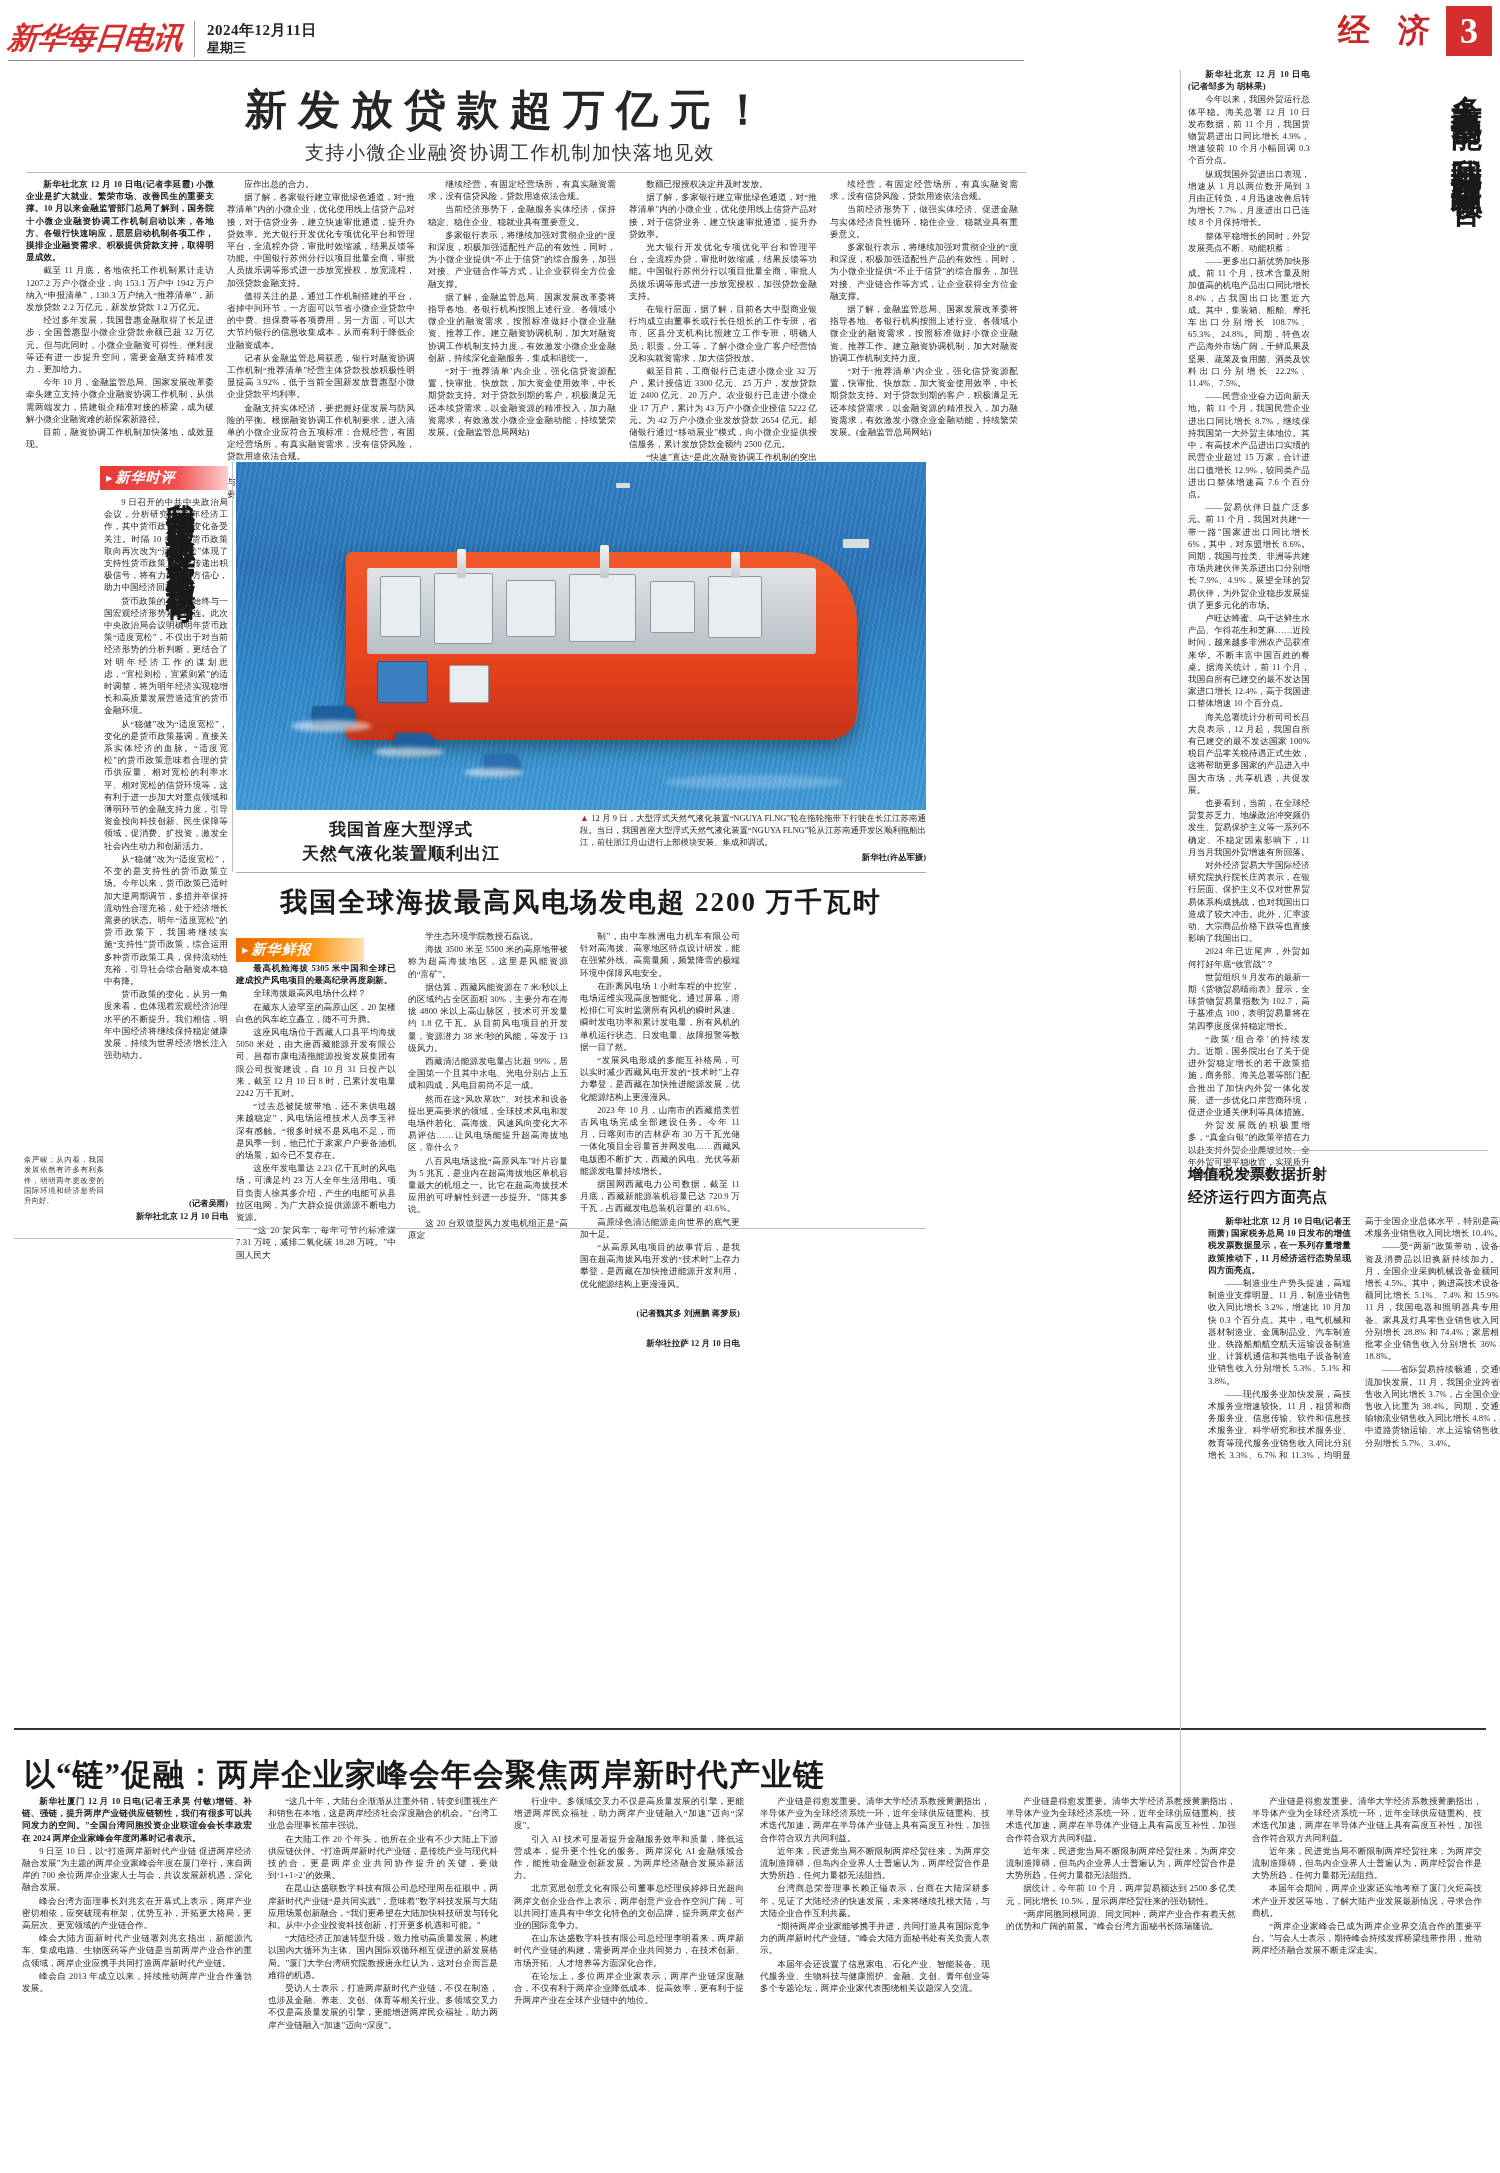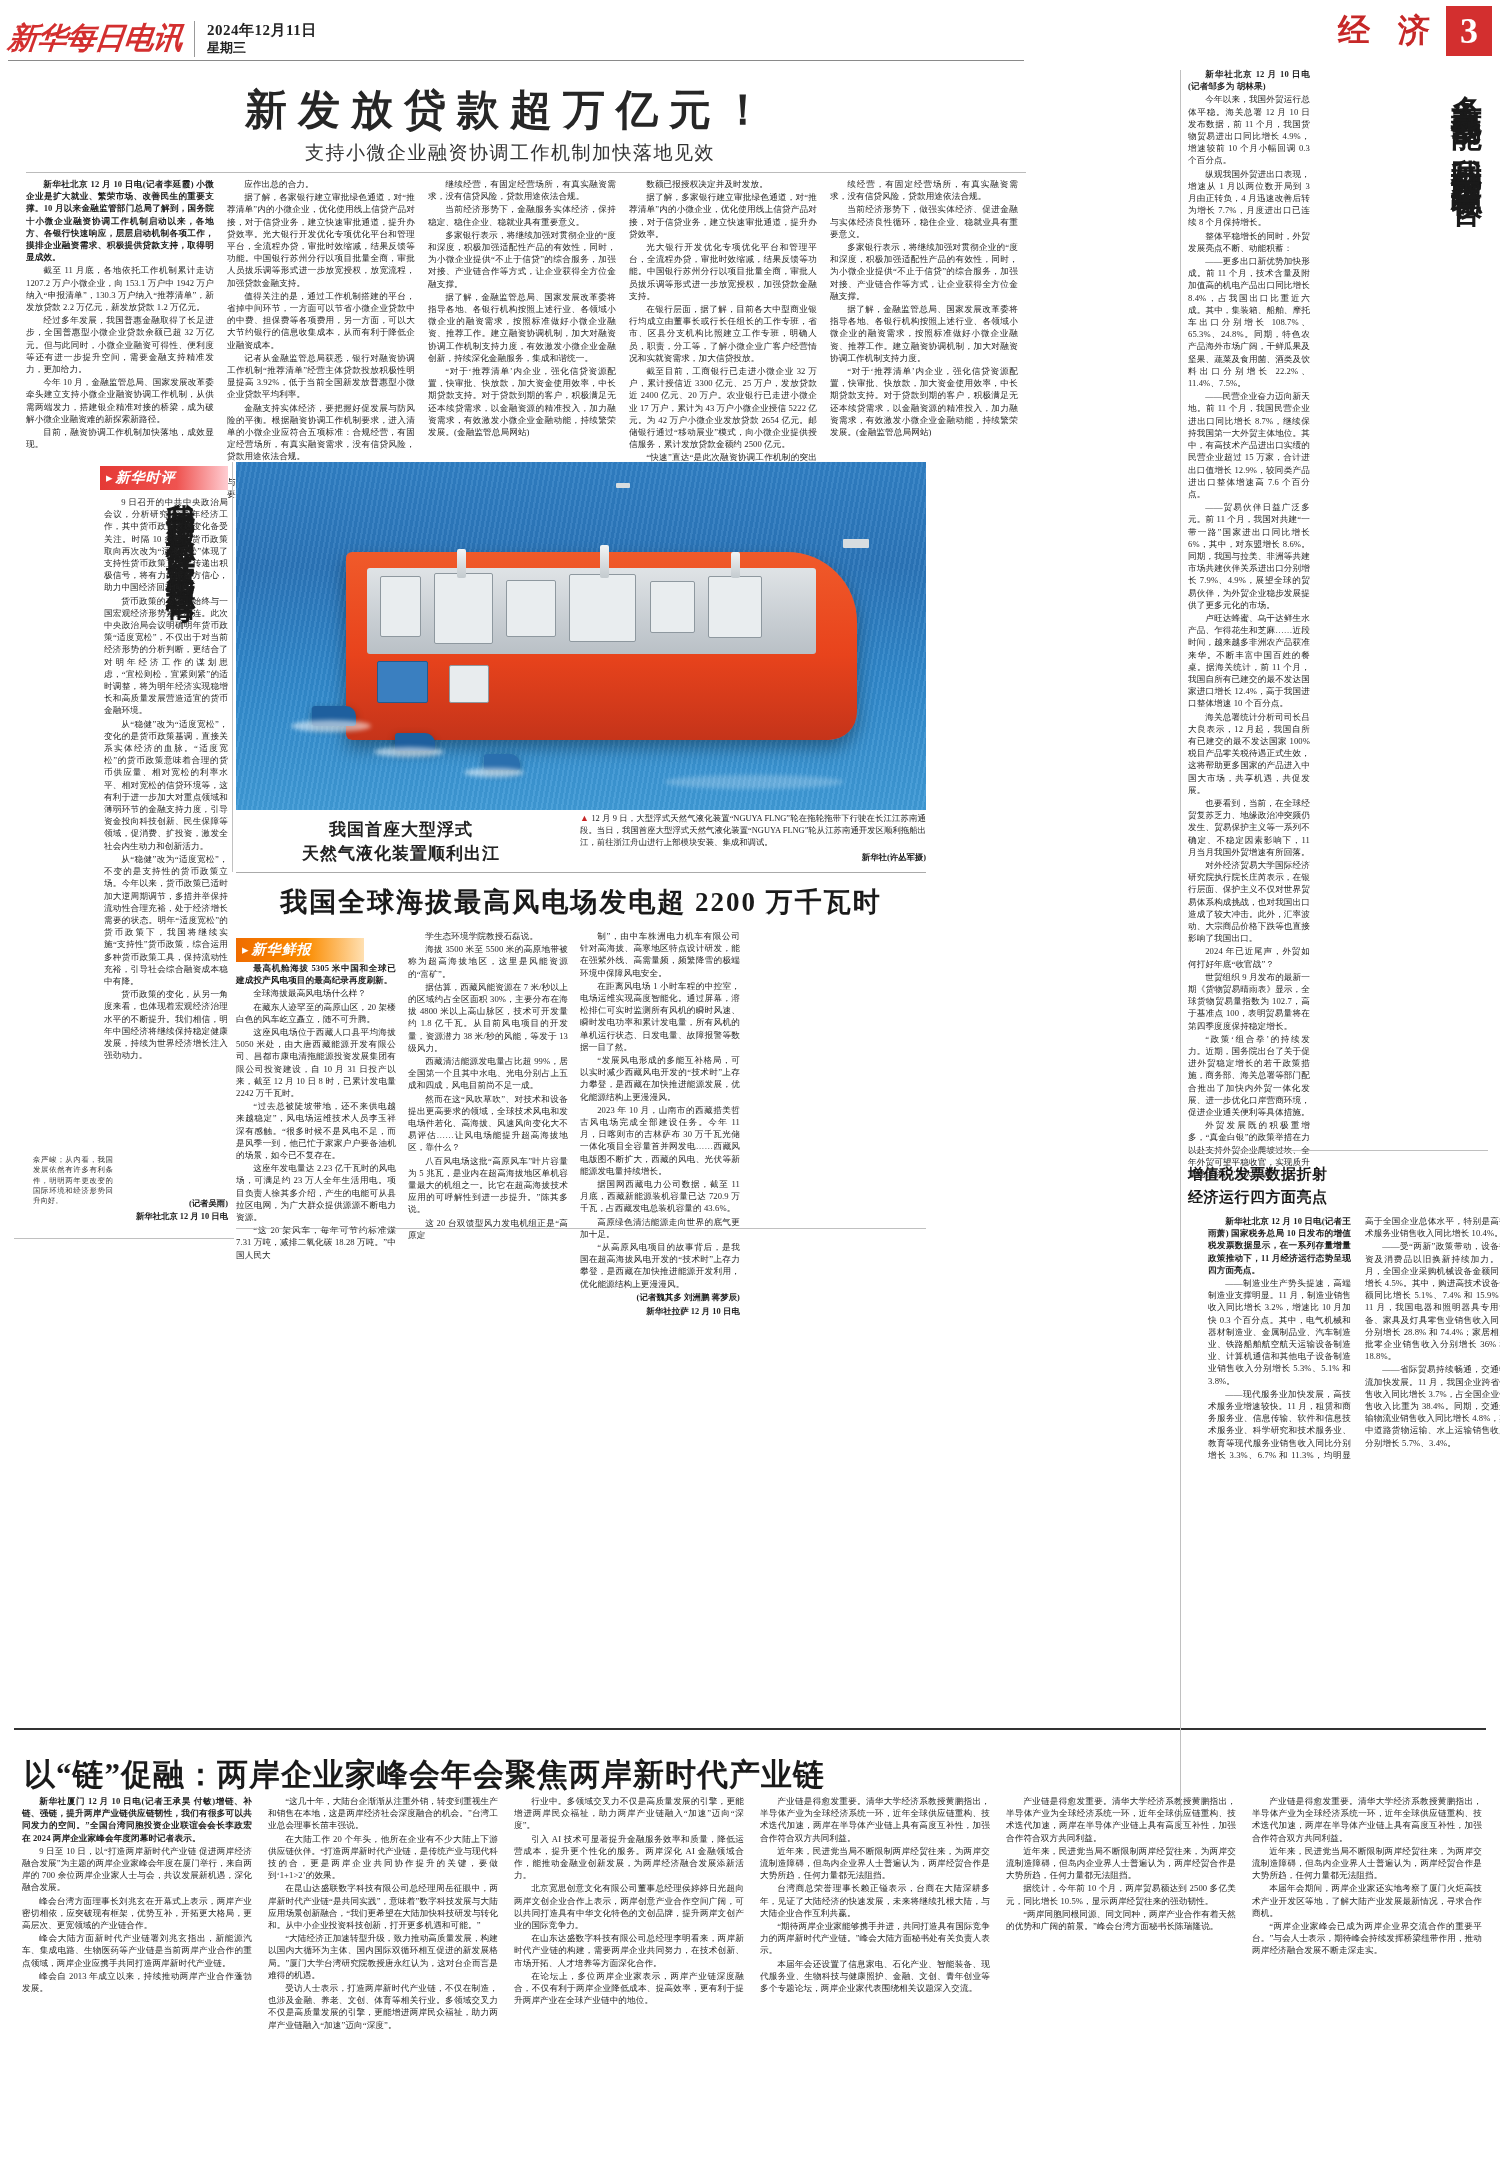--- a/index.html
+++ b/index.html
@@ -98,21 +98,21 @@
     background: linear-gradient(90deg,#e53935,#ef5350 60%,#ffcdd2);
     display: flex; align-items: center; padding-left: 6px;
   }
   .badge-shiping .flag { color: #fff; font-size: 13px; margin-right: 3px; }
   .badge-shiping .txt {
     color: #fff; font-size: 14px; font-weight: bold;
     font-style: italic; letter-spacing: 1px;
   }
   .commentary-col { position: absolute; left: 104px; top: 496px; width: 124px; height: 730px; }
   .commentary-note {
-    position: absolute; left: 33px; top: 1155px; width: 80px;
+    position: absolute; left: 24px; top: 1155px; width: 80px;
     font-size: 7.4px; line-height: 1.4; color: #333; text-align: justify;
     writing-mode: horizontal-tb;
   }
   .commentary-sign {
     position: absolute; left: 104px; top: 1198px; width: 124px;
     font-size: 8.4px; text-align: right; font-weight: bold; line-height: 1.5;
   }
 
   
   .badge-xianbao {
@@ -125,21 +125,21 @@
 
   
   .headline-mid {
     position: absolute; left: 236px; top: 884px; width: 690px;
     text-align: center; font-size: 27px; font-weight: bold; letter-spacing: 2px;
     color: #1a1a1a;
   }
   .midstory { position: absolute; left: 236px; top: 930px; width: 690px; height: 300px; display: flex; gap: 12px; }
   .midstory .c { width: 160px; }
   .midstory .c.first { padding-top: 32px; }
-  .midstory .sign { font-size: 8.4px; text-align: right; font-weight: bold; margin-top: 2px; }
+  .midstory .sign { font-size: 8.4px; text-align: right; font-weight: bold; margin-top: 18px; }
 
   
   .vert-head-right {
     position: absolute; right: 14px; top: 70px; width: 168px; height: 720px;
     writing-mode: vertical-rl; text-orientation: upright;
     font-size: 31px; font-weight: bold; letter-spacing: 4px;
     line-height: 1.3; color: #1a1a1a; font-family: "Liberation Serif", serif;
   }
   .rightcol-a { position: absolute; left: 1188px; top: 68px; width: 122px; height: 1070px; }
 

